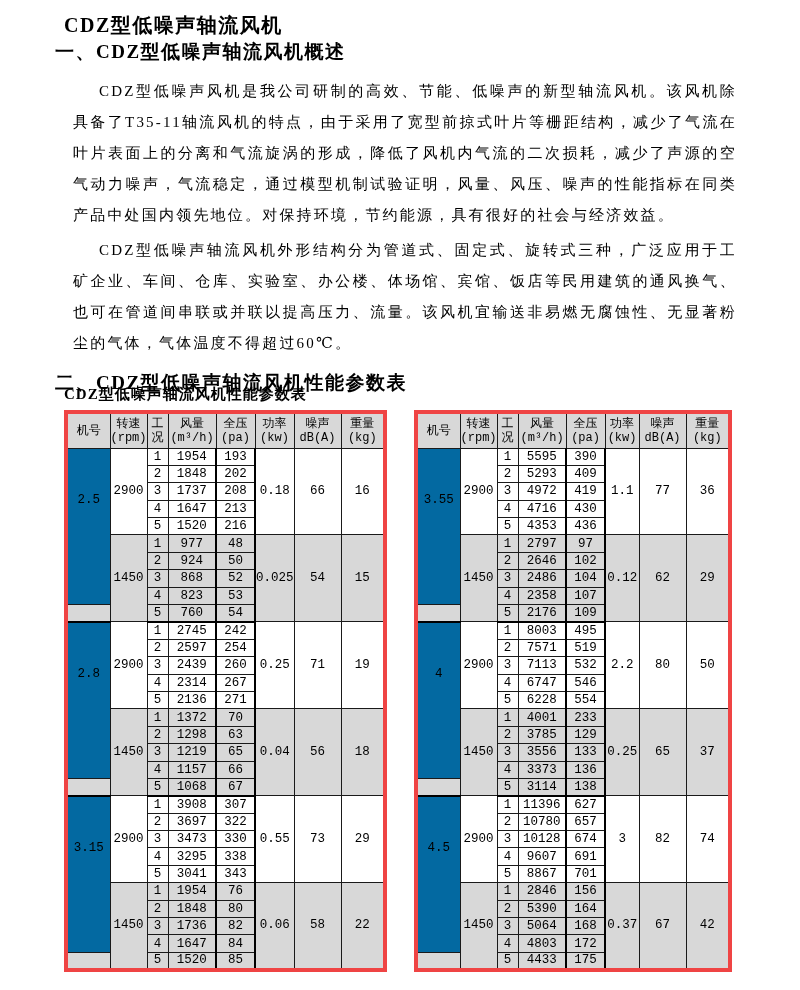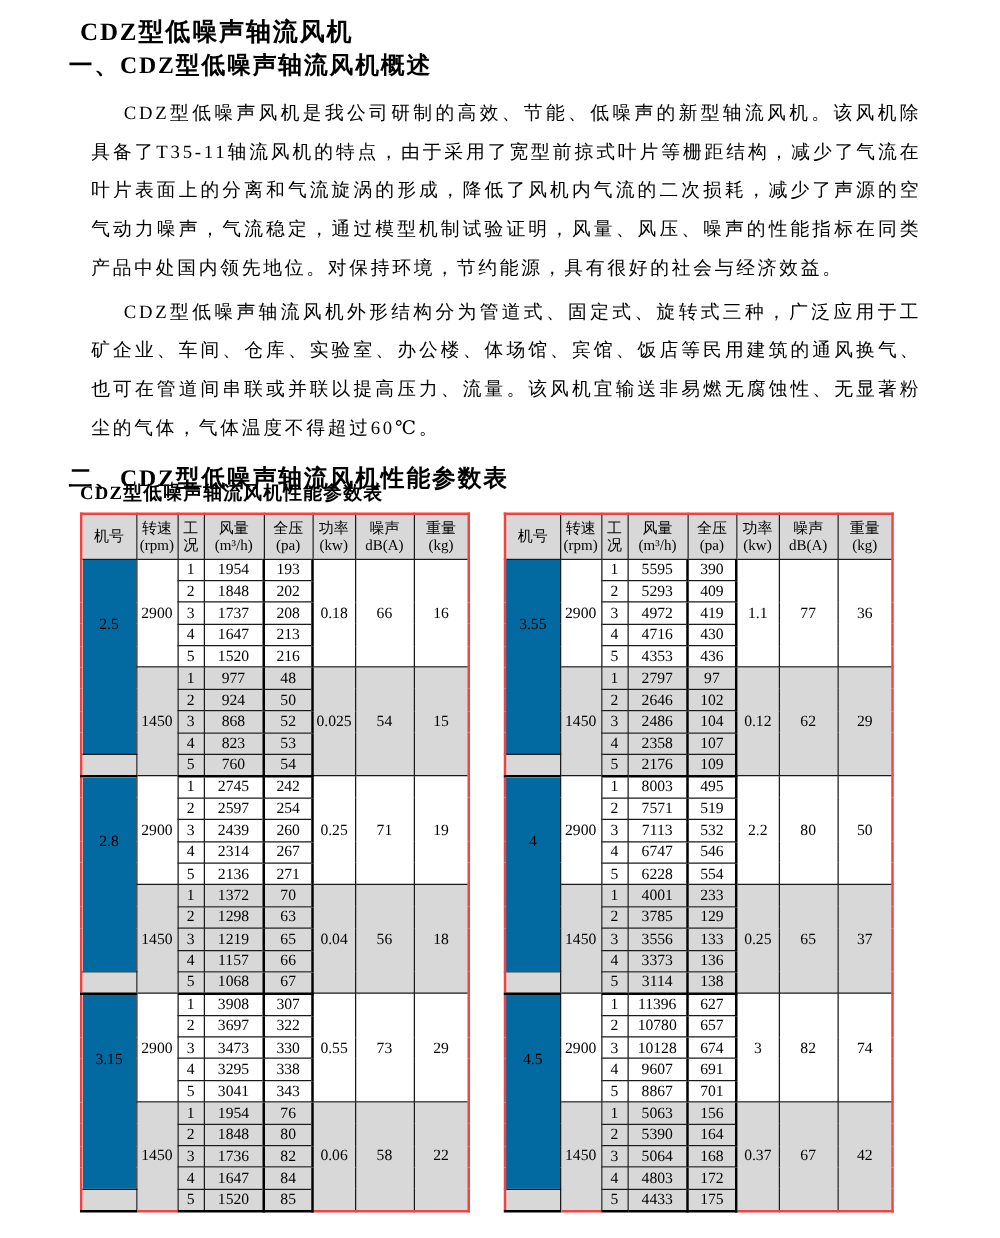--- a/index.html
+++ b/index.html
@@ -25,22 +25,23 @@
   #para1{top:76px;}
   #para2{top:235px;}
   .table-caption{
     position:absolute;left:64px;top:385px;width:690px;
     font-size:15px;font-weight:bold;letter-spacing:1px;
   }
   .tables-row{
     position:absolute;left:64px;top:410px;display:flex;gap:27px;align-items:flex-start;
   }
   table.perf{
-    border-collapse:collapse;table-layout:fixed;border:2px solid #ef4444;
+    border-collapse:collapse;table-layout:fixed;border:4px solid #ef4444;
     font-size:12px;
+    font-family:Liberation Mono, monospace;
   }
   table.perf th,table.perf td{
     border:1px solid #1a1a1a;text-align:center;vertical-align:middle;
     padding:0;overflow:hidden;white-space:nowrap;
   }
   table.perf thead tr{height:36px;}
   table.perf tbody tr{height:17.4px;}
   table.perf th{background:#d8d8d8;font-weight:normal;font-size:12px;}
   table.perf th div{line-height:14px;}
   td.num{font-size:12.5px;}
@@ -492,21 +493,21 @@
             <td class="num vb-r">691</td>
           </tr>
           <tr>
             <td class="num">5</td>
             <td class="num vb-r">8867</td>
             <td class="num vb-r">701</td>
           </tr>
           <tr>
             <td class="num shaded" rowspan="5">1450</td>
             <td class="num shaded">1</td>
-            <td class="num vb-r shaded">5063</td>
+            <td class="num vb-r shaded">2846</td>
             <td class="num vb-r shaded">156</td>
             <td class="num shaded" rowspan="5">0.37</td>
             <td class="num shaded" rowspan="5">67</td>
             <td class="num shaded" rowspan="5">42</td>
           </tr>
           <tr>
             <td class="num shaded">2</td>
             <td class="num vb-r shaded">5390</td>
             <td class="num vb-r shaded">164</td>
           </tr>

